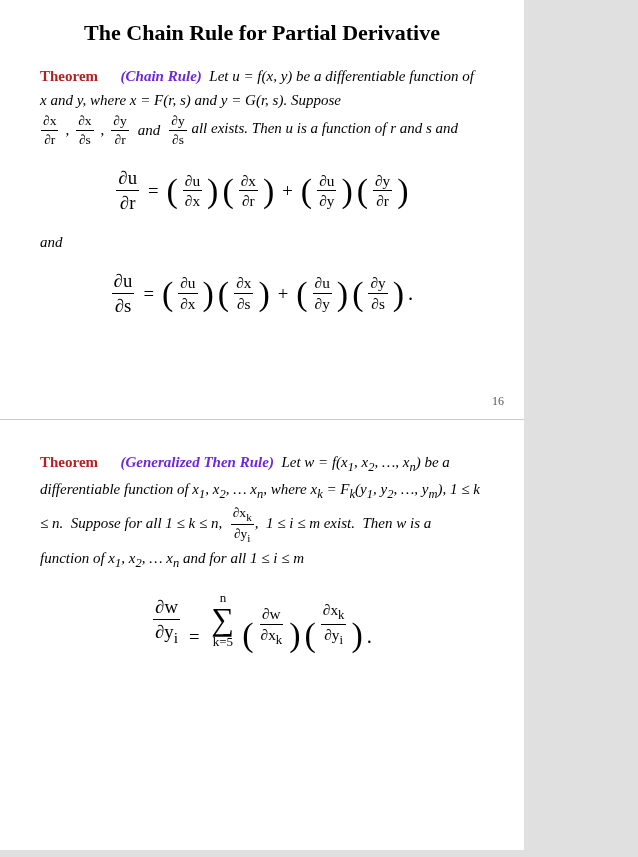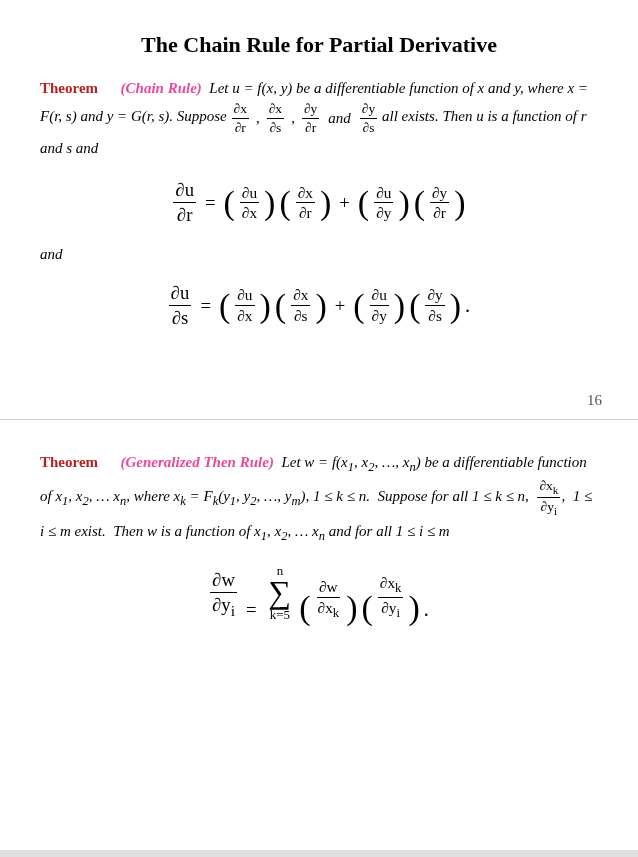--- a/index.html
+++ b/index.html
@@ -3,22 +3,22 @@
   <meta charset="utf-8">
   <style>
     * { margin: 0; padding: 0; box-sizing: border-box; }
     body {
       background: #e0e0e0;
       font-family: 'Times New Roman', Times, serif;
       width: 638px;
     }
     .page {
       background: white;
-      width: 638px;
-      padding: 32px 40px;
+      width: 524px;
+      padding: 20px 40px;
       position: relative;
     }
     .page-top {
       min-height: 420px;
       border-bottom: 1px solid #ccc;
       padding-bottom: 20px;
     }
     .page-bottom {
       min-height: 430px;
       padding-top: 30px;
@@ -35,43 +35,43 @@
       line-height: 1.6;
       margin-bottom: 10px;
     }
     .theorem-label {
       color: #b22222;
       font-weight: bold;
       font-size: 15px;
       font-family: Liberation Serif, serif;
     }
     .theorem-title {
-      color: #ec4899;
+      color: #6d28d9;
       font-weight: bold;
       font-style: italic;
       font-size: 15px;
     }
     .theorem-text {
       font-style: italic;
     }
     .formula-block {
       text-align: center;
       margin: 18px 0;
       font-size: 17px;
     }
     .and-text {
       font-style: italic;
       font-size: 15px;
       margin: 10px 0;
     }
     .page-number {
       position: absolute;
       bottom: 10px;
-      right: 36px;
-      font-size: 15px;
+      right: 20px;
+      font-size: 12px;
       color: #555;
       text-align: center;
     }
     
     .frac {
       display: inline-flex;
       flex-direction: column;
       align-items: center;
       vertical-align: middle;
       font-size: 0.9em;

